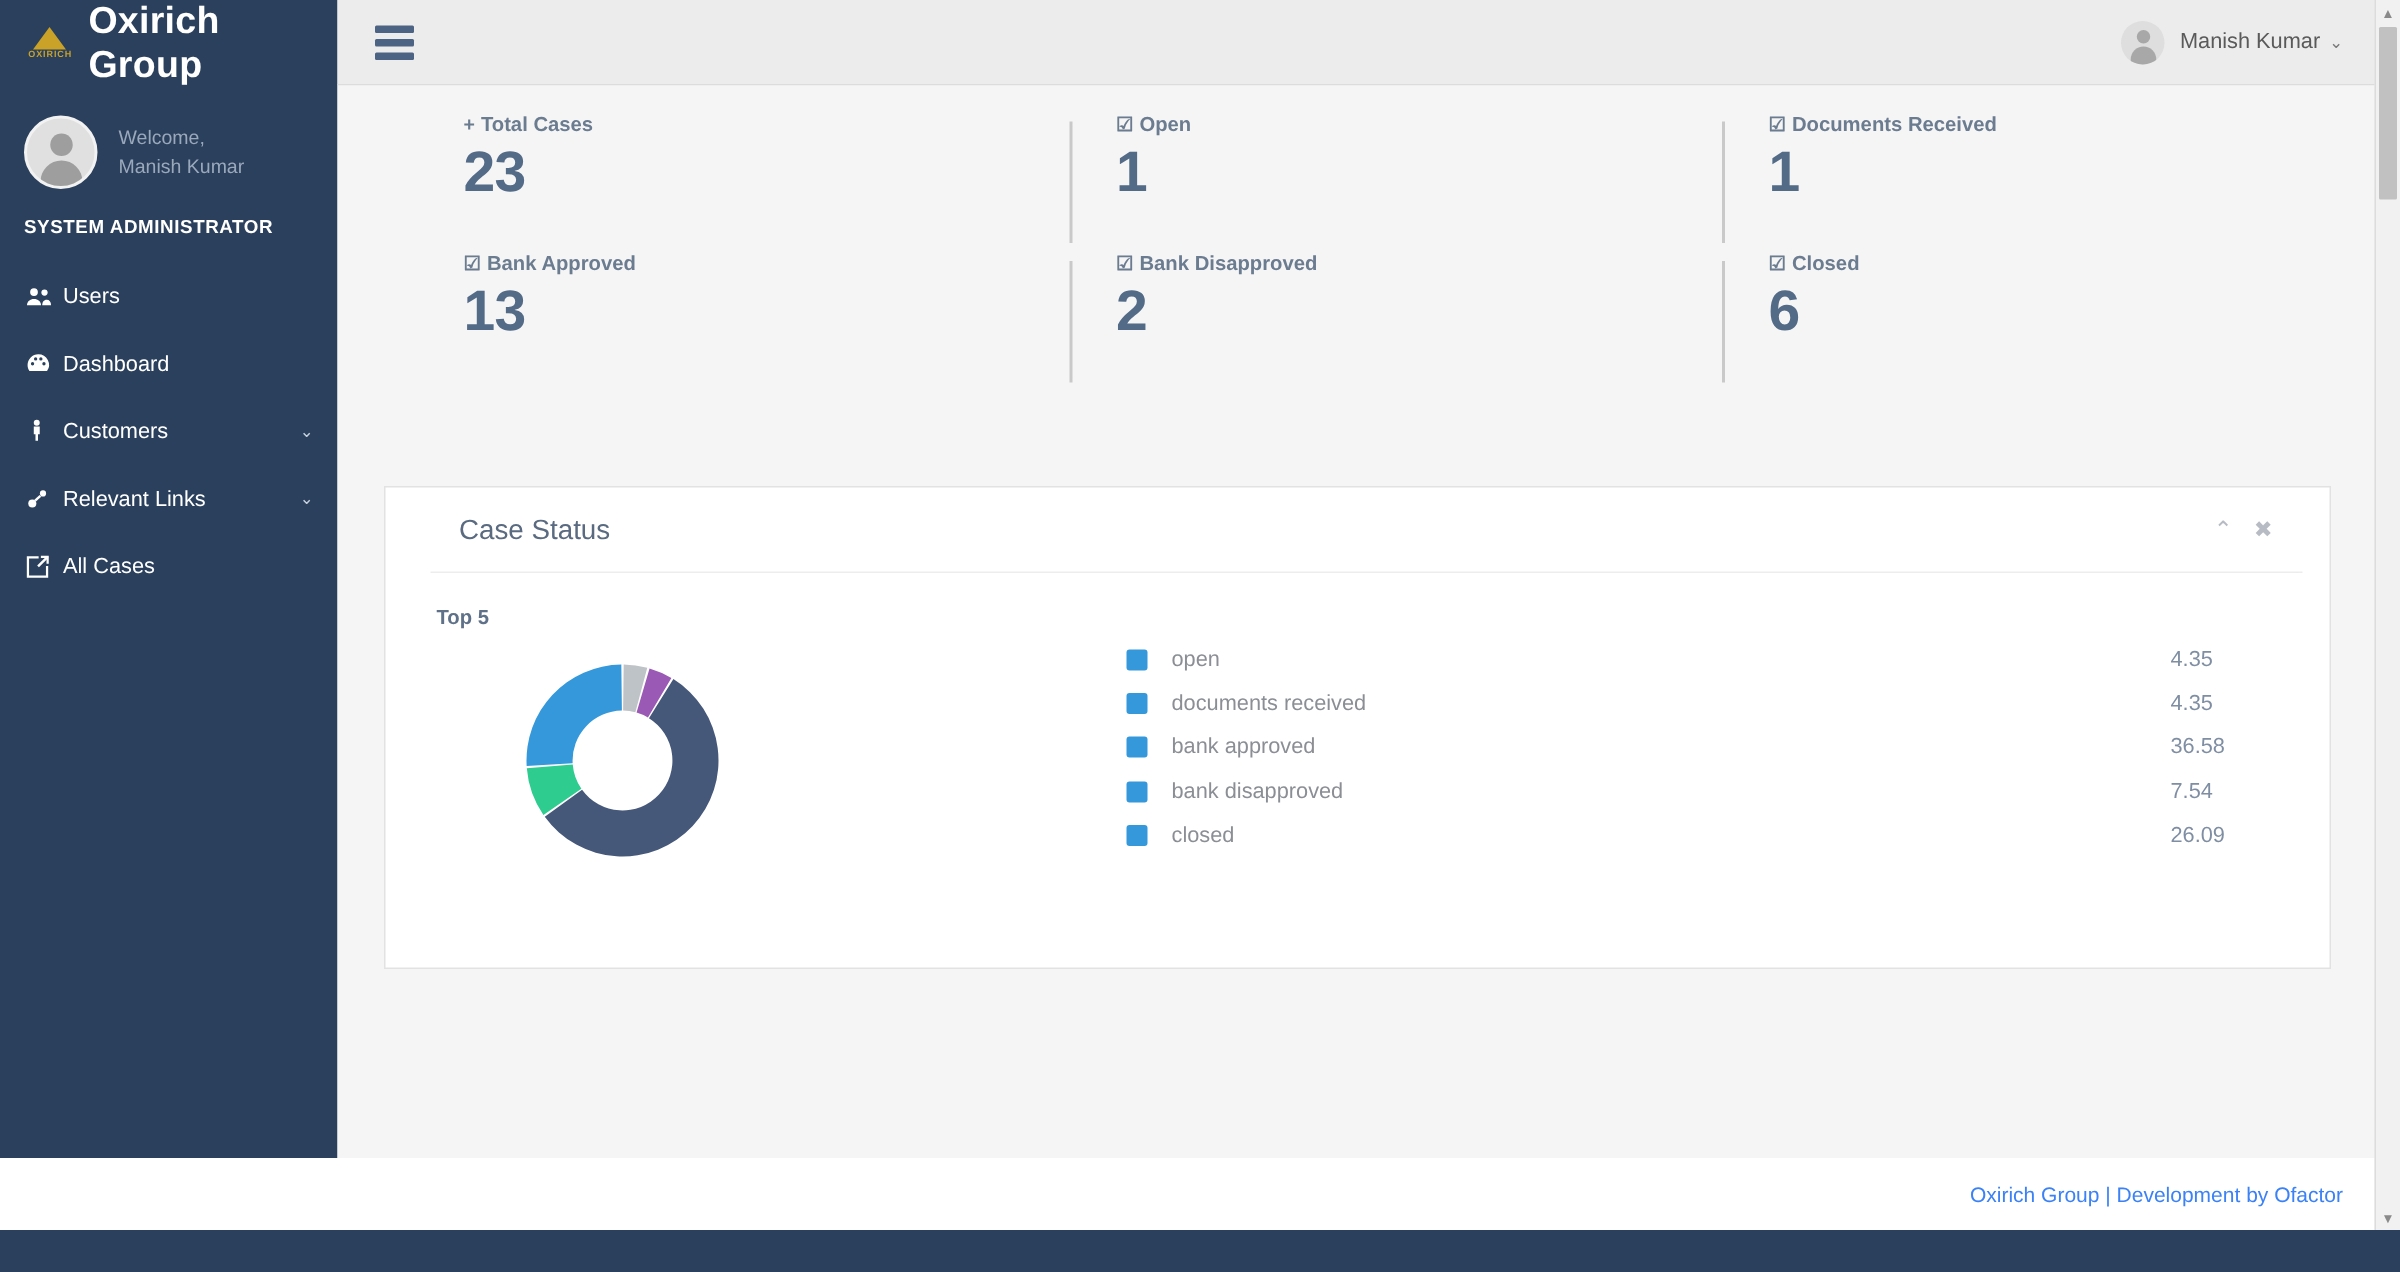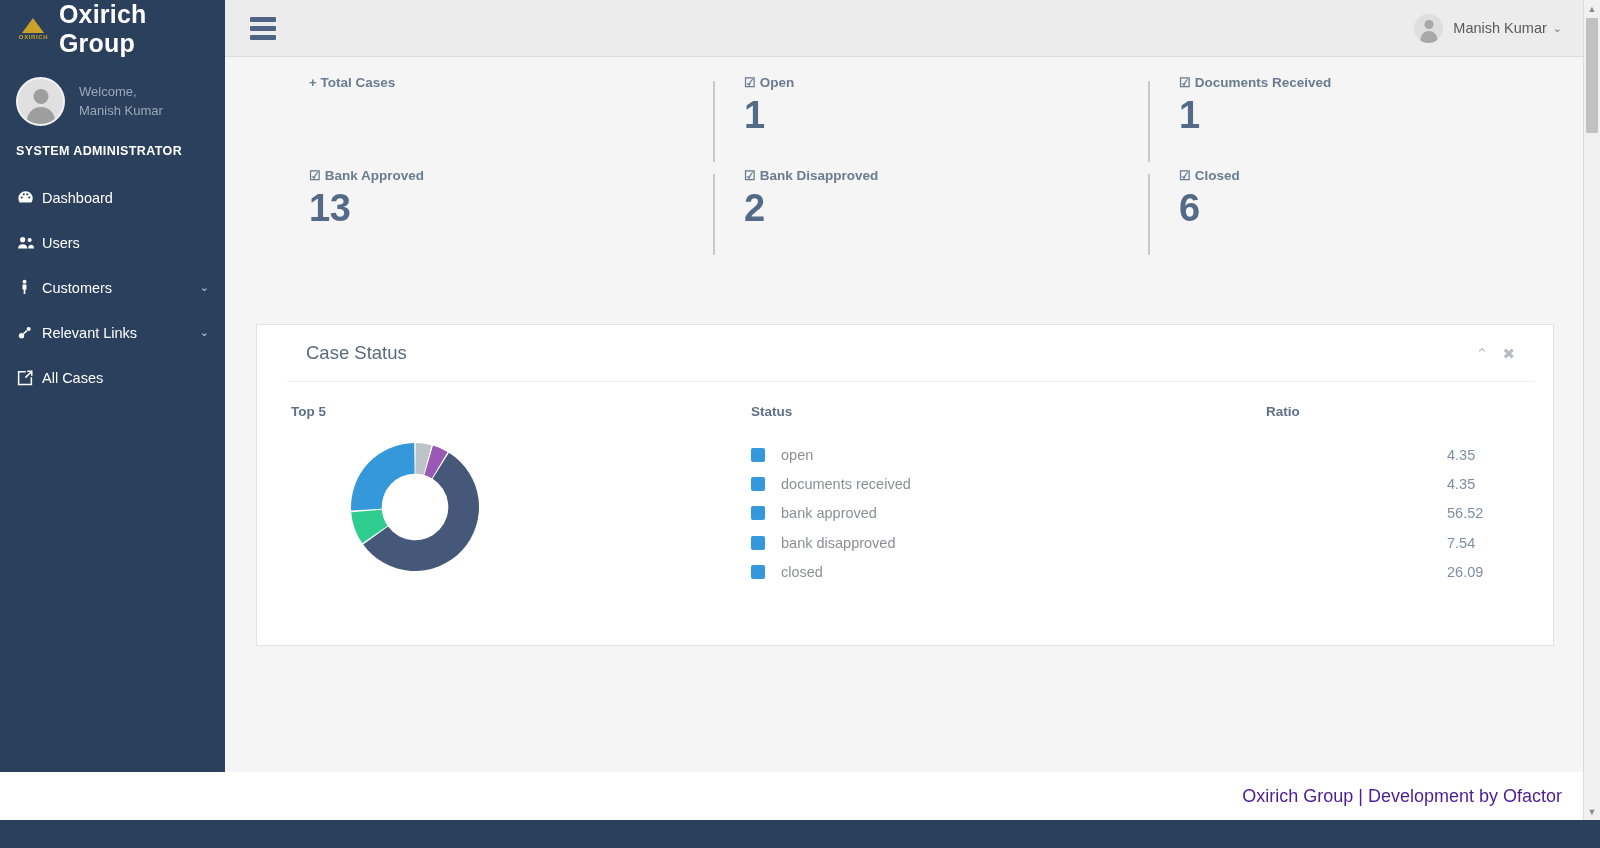--- a/index.html
+++ b/index.html
@@ -242,21 +242,21 @@
   }
 
   
   .footer {
     position:absolute; left:225px; top:772px;
     width:1375px; height:48px;
     background:#ffffff;
     display:flex; align-items:center; justify-content:flex-end;
     padding-right:38px;
   }
-  .footer-text { font-size:18px; color:#4c1d95; }
+  .footer-text { font-size:14px; color:#3b82f6; }
   .bottombar {
     position:absolute; left:0; top:820px;
     width:1600px; height:28px;
     background:#2b405c;
   }
 
   
   .scrollbar {
     position:absolute; right:0; top:0;
     width:17px; height:820px;
@@ -294,40 +294,40 @@
     <div class="profile">
       <div class="avatar-lg"></div>
       <div class="welcome">
         <div>Welcome,</div>
         <div>Manish Kumar</div>
       </div>
     </div>
     <div class="role">SYSTEM ADMINISTRATOR</div>
 
     <nav class="nav">
-
-      <div class="nav-item">
-        <span class="nav-ico">
-          <svg width="19" height="19" viewBox="0 0 24 24" fill="#ffffff">
-            <path d="M12 4a9 9 0 0 0-9 9c0 1.9.6 3.7 1.6 5.2h14.8A9 9 0 0 0 12 4zm-4.8 9.4a1.4 1.4 0 1 1 0-2.8 1.4 1.4 0 0 1 0 2.8zm2.6-4.1a1.4 1.4 0 1 1 0-2.8 1.4 1.4 0 0 1 0 2.8zm4.4 0a1.4 1.4 0 1 1 0-2.8 1.4 1.4 0 0 1 0 2.8zm2.6 4.1a1.4 1.4 0 1 1 0-2.8 1.4 1.4 0 0 1 0 2.8z"></path>
-          </svg>
-        </span>
-        <span class="nav-label">Dashboard</span>
-      </div>
 
       <div class="nav-item">
         <span class="nav-ico">
           <svg width="20" height="20" viewBox="0 0 24 24" fill="#ffffff">
             <circle cx="8" cy="8" r="3.1"></circle>
               <circle cx="16.4" cy="8.4" r="2.5"></circle>
             <path d="M2.4 18.5c0-3.1 2.5-5 5.6-5s5.6 1.9 5.6 5z"></path>
             <path d="M14.6 18.5c0-2.5 1.2-4.3 3.6-4.3 2 0 3.4 1.5 3.4 4.3z"></path>
           </svg>
         </span>
         <span class="nav-label">Users</span>
+      </div>
+
+      <div class="nav-item">
+        <span class="nav-ico">
+          <svg width="19" height="19" viewBox="0 0 24 24" fill="#ffffff">
+            <path d="M12 4a9 9 0 0 0-9 9c0 1.9.6 3.7 1.6 5.2h14.8A9 9 0 0 0 12 4zm-4.8 9.4a1.4 1.4 0 1 1 0-2.8 1.4 1.4 0 0 1 0 2.8zm2.6-4.1a1.4 1.4 0 1 1 0-2.8 1.4 1.4 0 0 1 0 2.8zm4.4 0a1.4 1.4 0 1 1 0-2.8 1.4 1.4 0 0 1 0 2.8zm2.6 4.1a1.4 1.4 0 1 1 0-2.8 1.4 1.4 0 0 1 0 2.8z"></path>
+          </svg>
+        </span>
+        <span class="nav-label">Dashboard</span>
       </div>
 
       <div class="nav-item">
         <span class="nav-ico">
           <svg width="17" height="19" viewBox="0 0 24 24" fill="#ffffff">
             <circle cx="12" cy="4" r="2.8"></circle>
             <path d="M9.2 7.6h5.6v7.2h-1.6V21h-2.4v-6.2H9.2z"></path>
           </svg>
         </span>
         <span class="nav-label">Customers</span>
@@ -375,20 +375,21 @@
 
   <main class="content">
 
     <section class="stats">
 
       <div class="stat divider">
         <div class="stat-label">
           <span class="stat-ico">+</span>
           <span>Total Cases</span>
         </div>
+        <div class="stat-value">23</div>
       </div>
 
       <div class="stat divider">
         <div class="stat-label">
           <span class="stat-ico">☑</span>
           <span>Open</span>
         </div>
         <div class="stat-value">1</div>
       </div>
 
@@ -444,39 +445,35 @@
                 <path d="M 66.78188805345583 2.0047763417310733 A 64 64 0 0 1 82.51956708548965 4.168746549111532 L 74.59017488445463 33.847748205538 A 33.28 33.28 0 0 0 66.40658178779704 32.722483697700156 Z" fill="#bdc3c7"></path>
                 <path d="M 84.02530802561819 4.590812816146276 A 64 64 0 0 1 98.59486737176265 10.922104061454903 L 82.94933103331658 37.35949411195655 A 33.28 33.28 0 0 0 75.37316017332145 34.06722266439606 Z" fill="#9b59b6"></path>
                 <path d="M 99.93081043661502 11.734908982712497 A 64 64 0 1 1 14.177959675035254 103.55630621557088 L 39.05253903101833 85.52927923209685 A 33.28 33.28 0 1 0 83.64402142703982 37.78215267101049 Z" fill="#45587a"></path>
                 <path d="M 13.275846719417778 102.27896995293102 A 64 64 0 0 1 2.2074625299625836 71.14899632296158 L 32.827880515580546 68.67747808794002 A 33.28 33.28 0 0 0 38.583440294097244 84.86506437552413 Z" fill="#2ecc8f"></path>
                 <path d="M 2.1007040588116936 69.58886865466481 A 64 64 0 0 1 65.21811194654416 2.0047763417310733 L 65.59341821220296 32.722483697700156 A 33.28 33.28 0 0 0 32.77236611058208 67.86621170042571 Z" fill="#3498db"></path>
               </svg>
           </div>
         </div>
 
         <div class="list-col">
-          <div class="list-head">
-            <span class="h-status">Status</span>
-            <span class="h-ratio">Ratio</span>
-          </div>
           <div class="rows" id="status-rows">
               <div class="row">
                 <span class="swatch" style="background: rgb(52, 152, 219);"></span>
                 <span class="row-label">open</span>
                 <span class="row-ratio">4.35</span>
               </div>
               <div class="row">
                 <span class="swatch" style="background: rgb(52, 152, 219);"></span>
                 <span class="row-label">documents received</span>
                 <span class="row-ratio">4.35</span>
               </div>
               <div class="row">
                 <span class="swatch" style="background: rgb(52, 152, 219);"></span>
                 <span class="row-label">bank approved</span>
-                <span class="row-ratio">56.52</span>
+                <span class="row-ratio">36.58</span>
               </div>
               <div class="row">
                 <span class="swatch" style="background: rgb(52, 152, 219);"></span>
                 <span class="row-label">bank disapproved</span>
                 <span class="row-ratio">7.54</span>
               </div>
               <div class="row">
                 <span class="swatch" style="background: rgb(52, 152, 219);"></span>
                 <span class="row-label">closed</span>
                 <span class="row-ratio">26.09</span>

